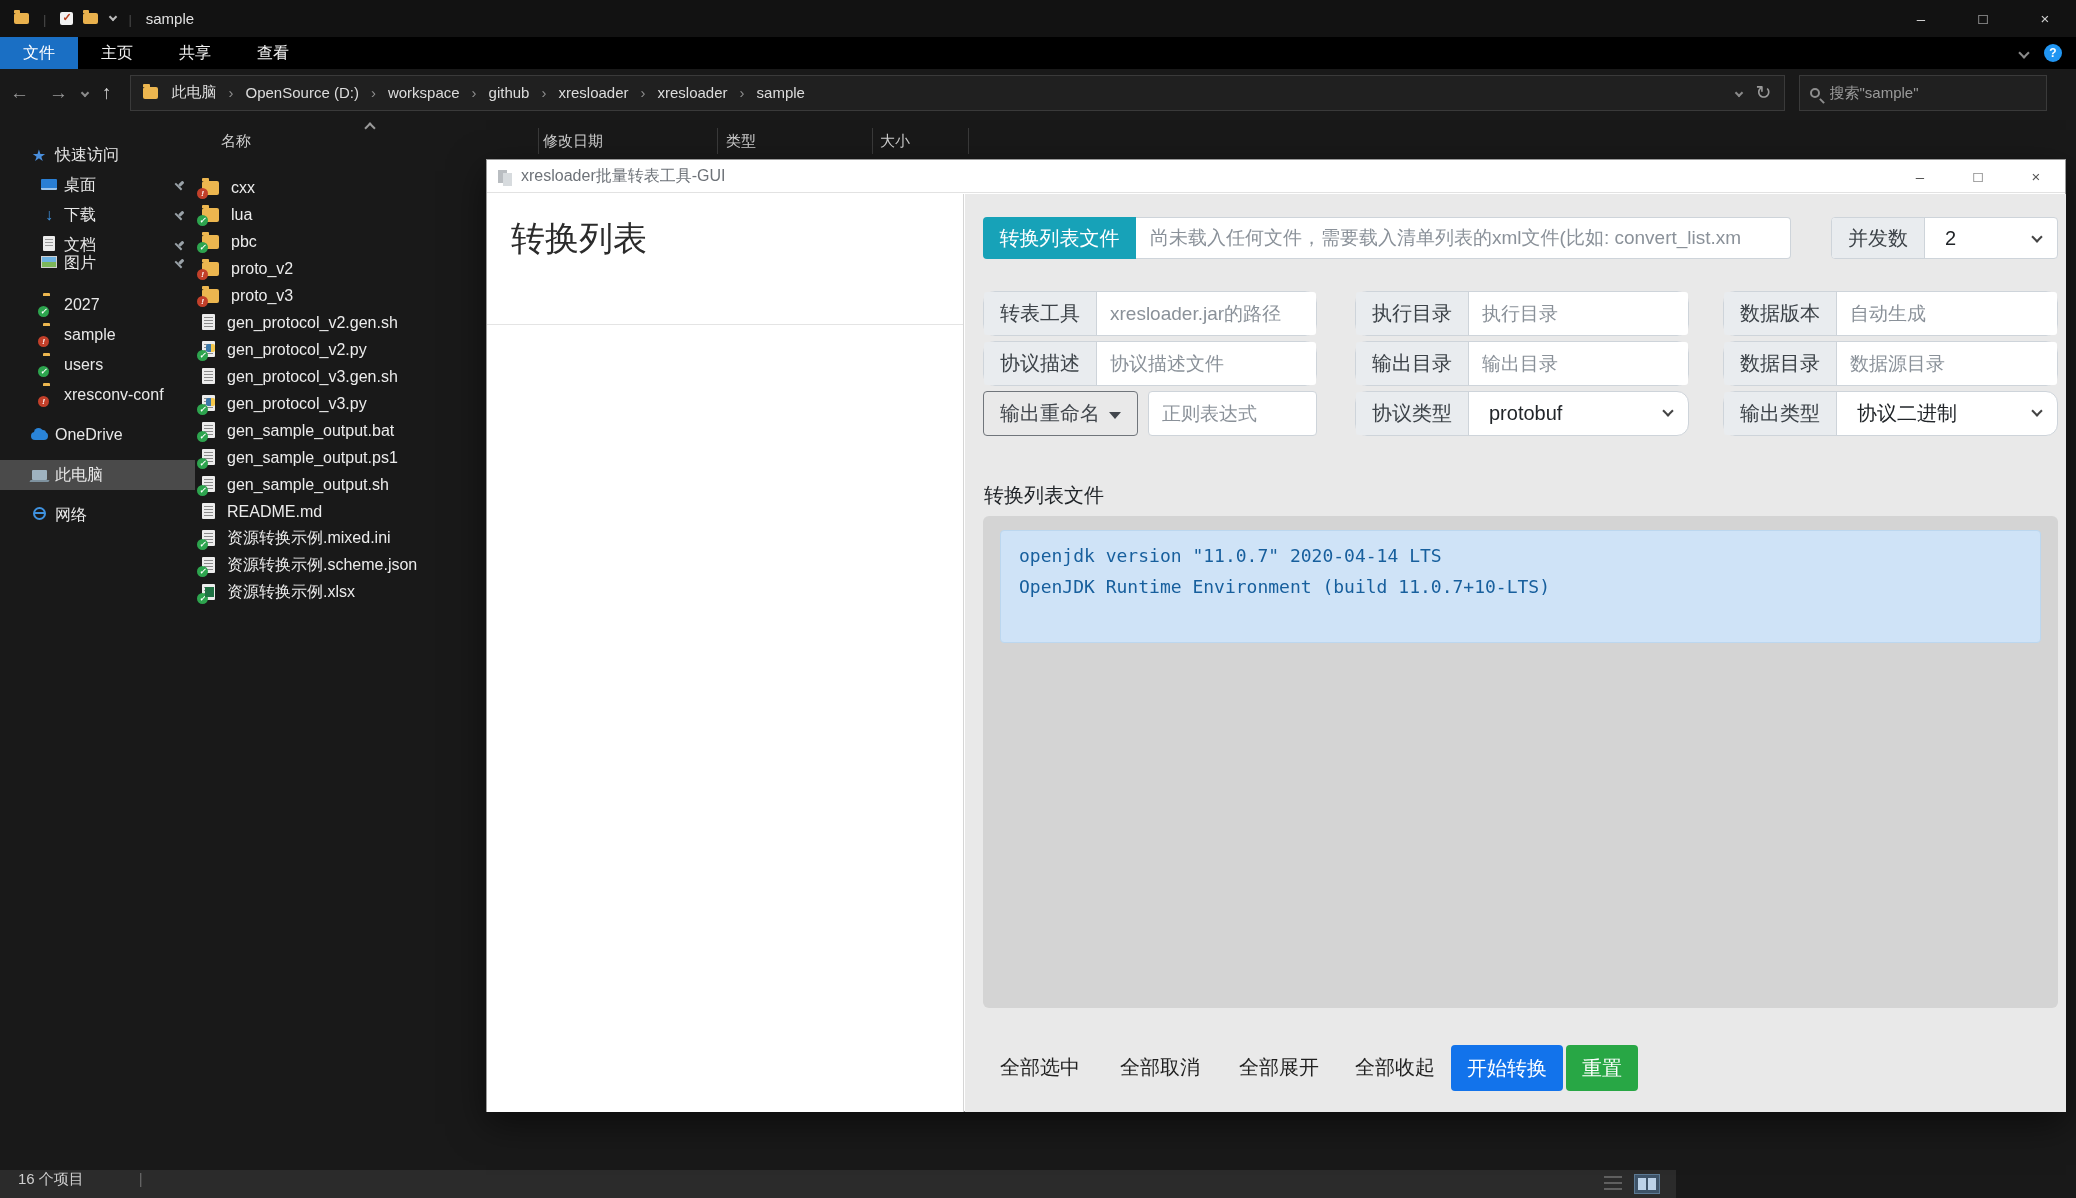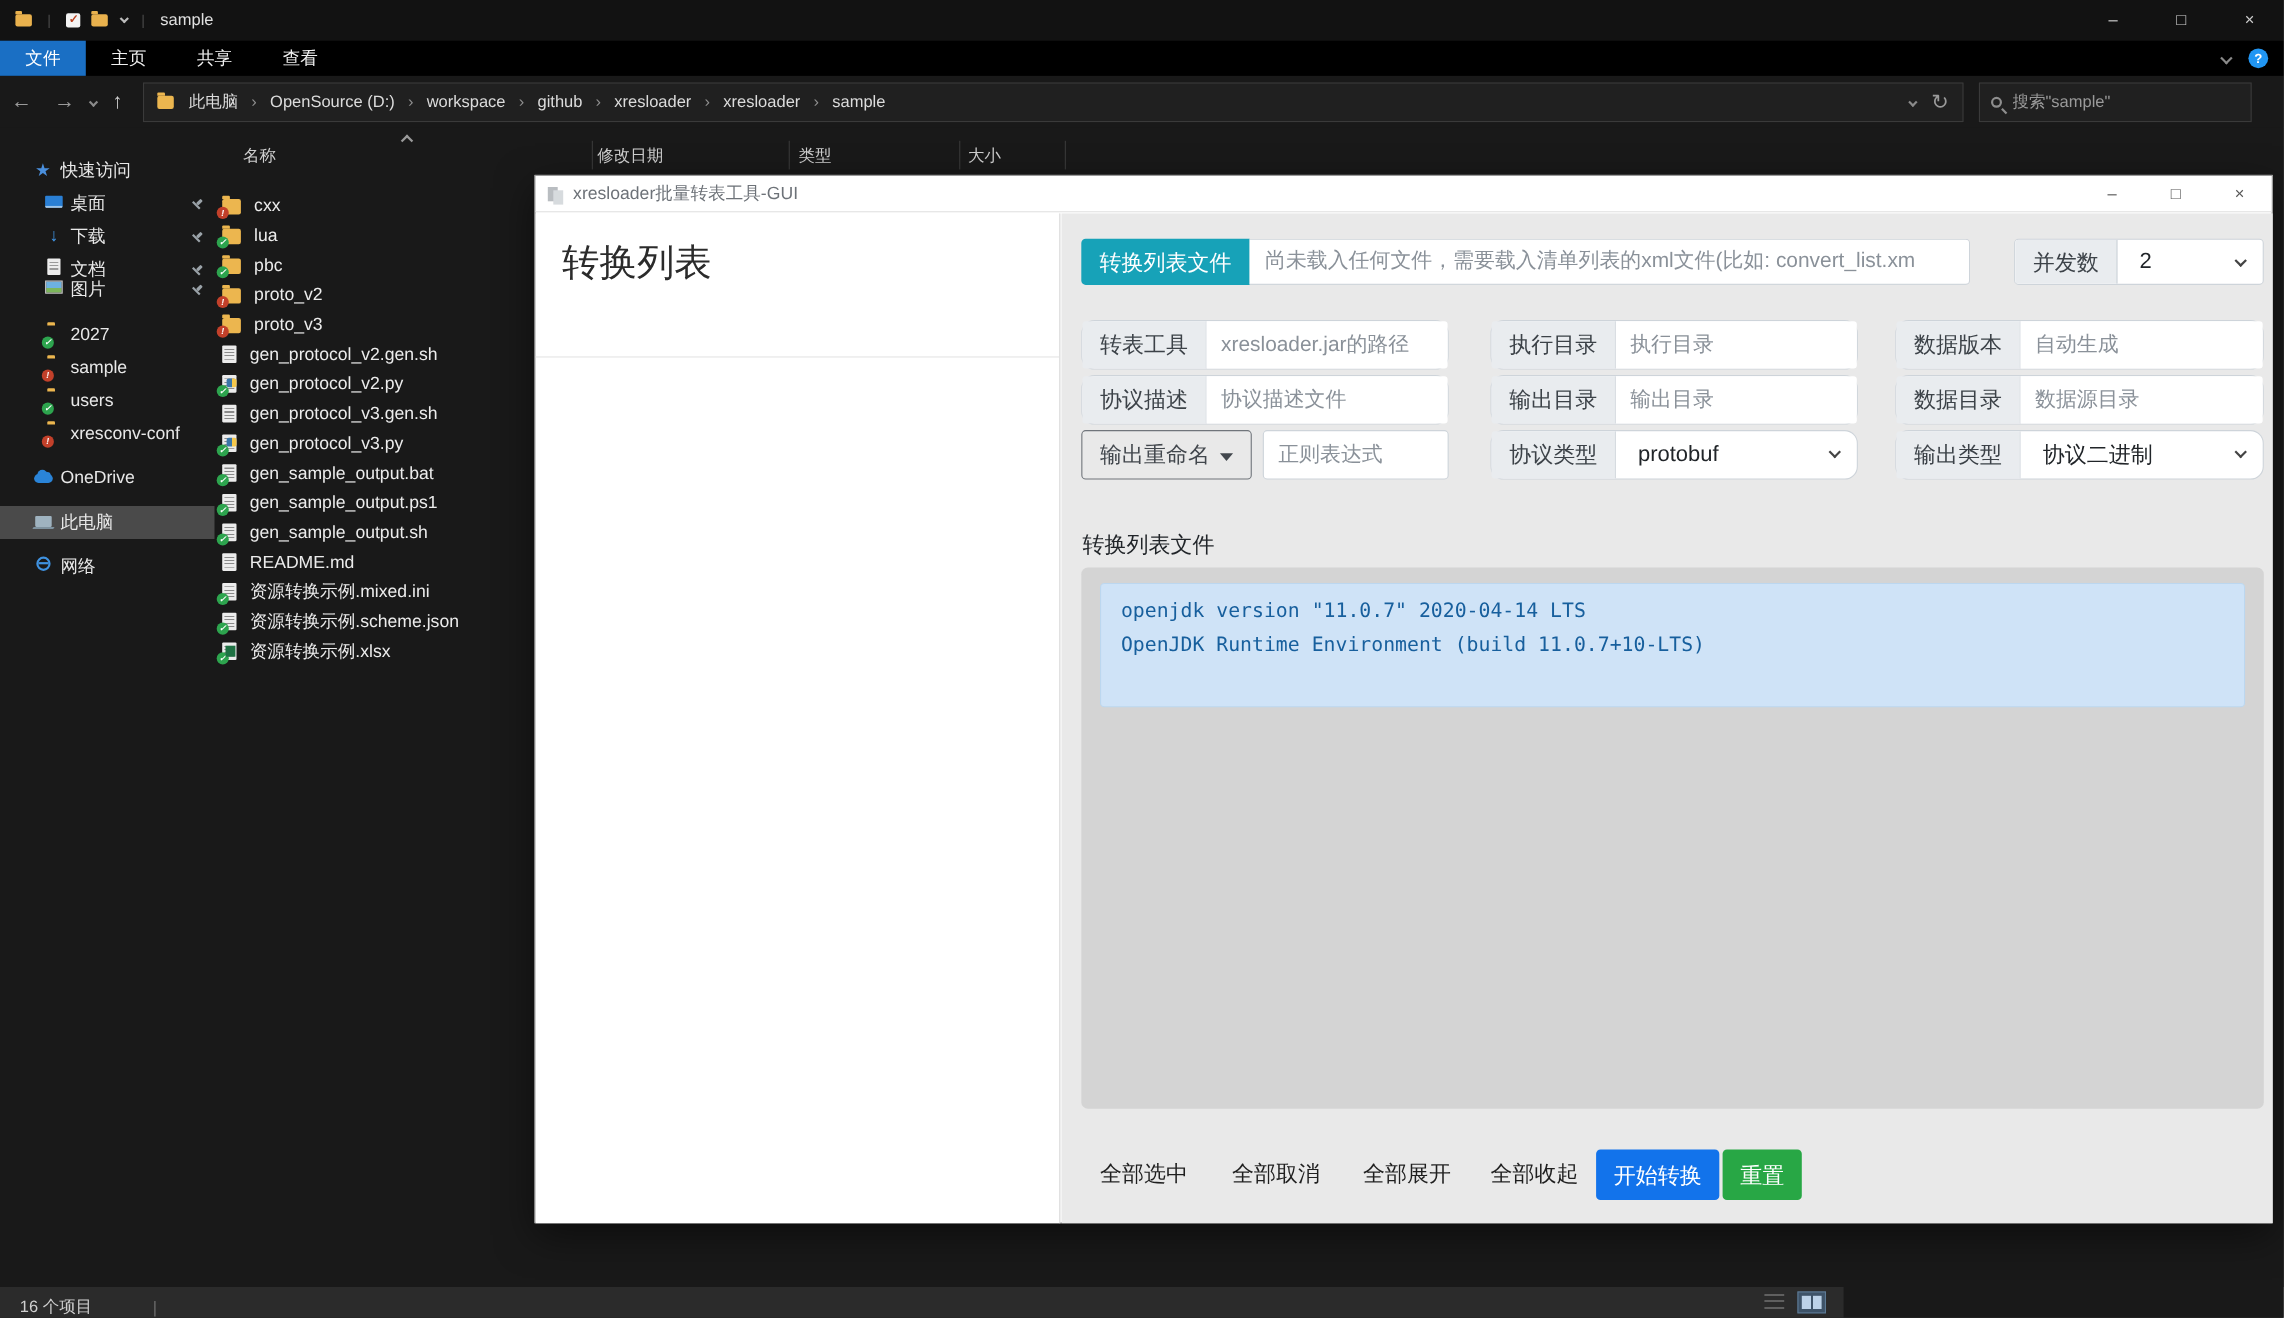--- a/index.html
+++ b/index.html
@@ -84,21 +84,21 @@
   .fic.py::after { content:""; position:absolute; right:0px; top:3px; width:9px; height:8px;
     background:linear-gradient(90deg,#3b77a8 50%,#f5c84c 50%); border-radius:2px; }
   .fic.xl::after { content:""; position:absolute; right:1px; top:3px; width:9px; height:10px; background:#1f7244; }
   .bdg { position:absolute; left:-5px; bottom:-4px; width:11px; height:11px; border-radius:50%; color:#fff;
     font-size:8px; font-weight:bold; text-align:center; line-height:11px; }
   .bdg.ok { background:#2da44e; }
   .bdg.warn { background:#c2402a; }
   .bdg.ok::before { content:"✓"; } .bdg.warn::before { content:"!"; }
   .fnm { white-space:nowrap; }
 
-  .statusbar { position:absolute; left:0; top:1170px; width:1676px; height:28px; background:#2b2b2b; display:flex; align-items:flex-end;
+  .statusbar { position:absolute; left:0; top:1170px; width:1676px; height:28px; background:#2b2b2b; display:flex; align-items:flex-start;
     color:#cfcfcf; font-size:15px; }
   .st-count { margin-left:18px; }
   .st-div { color:#6a6a6a; margin-left:55px; }
   .vicon { position:absolute; top:4px; width:26px; height:20px; }
   .vicon.list { right:54px; background:repeating-linear-gradient(#8a8a8a 0 2px, transparent 2px 6px); opacity:.55; width:18px; margin-top:2px; height:16px; }
   .vicon.thumb { right:16px; background:#3e5368; border:1px solid #5d7astroke; border:1px solid #5d7a94; }
   .vicon.thumb::before { content:""; position:absolute; inset:3px; background:
     linear-gradient(90deg,#bcd2e8 45%, transparent 45% 55%, #bcd2e8 55%); }
 
   

